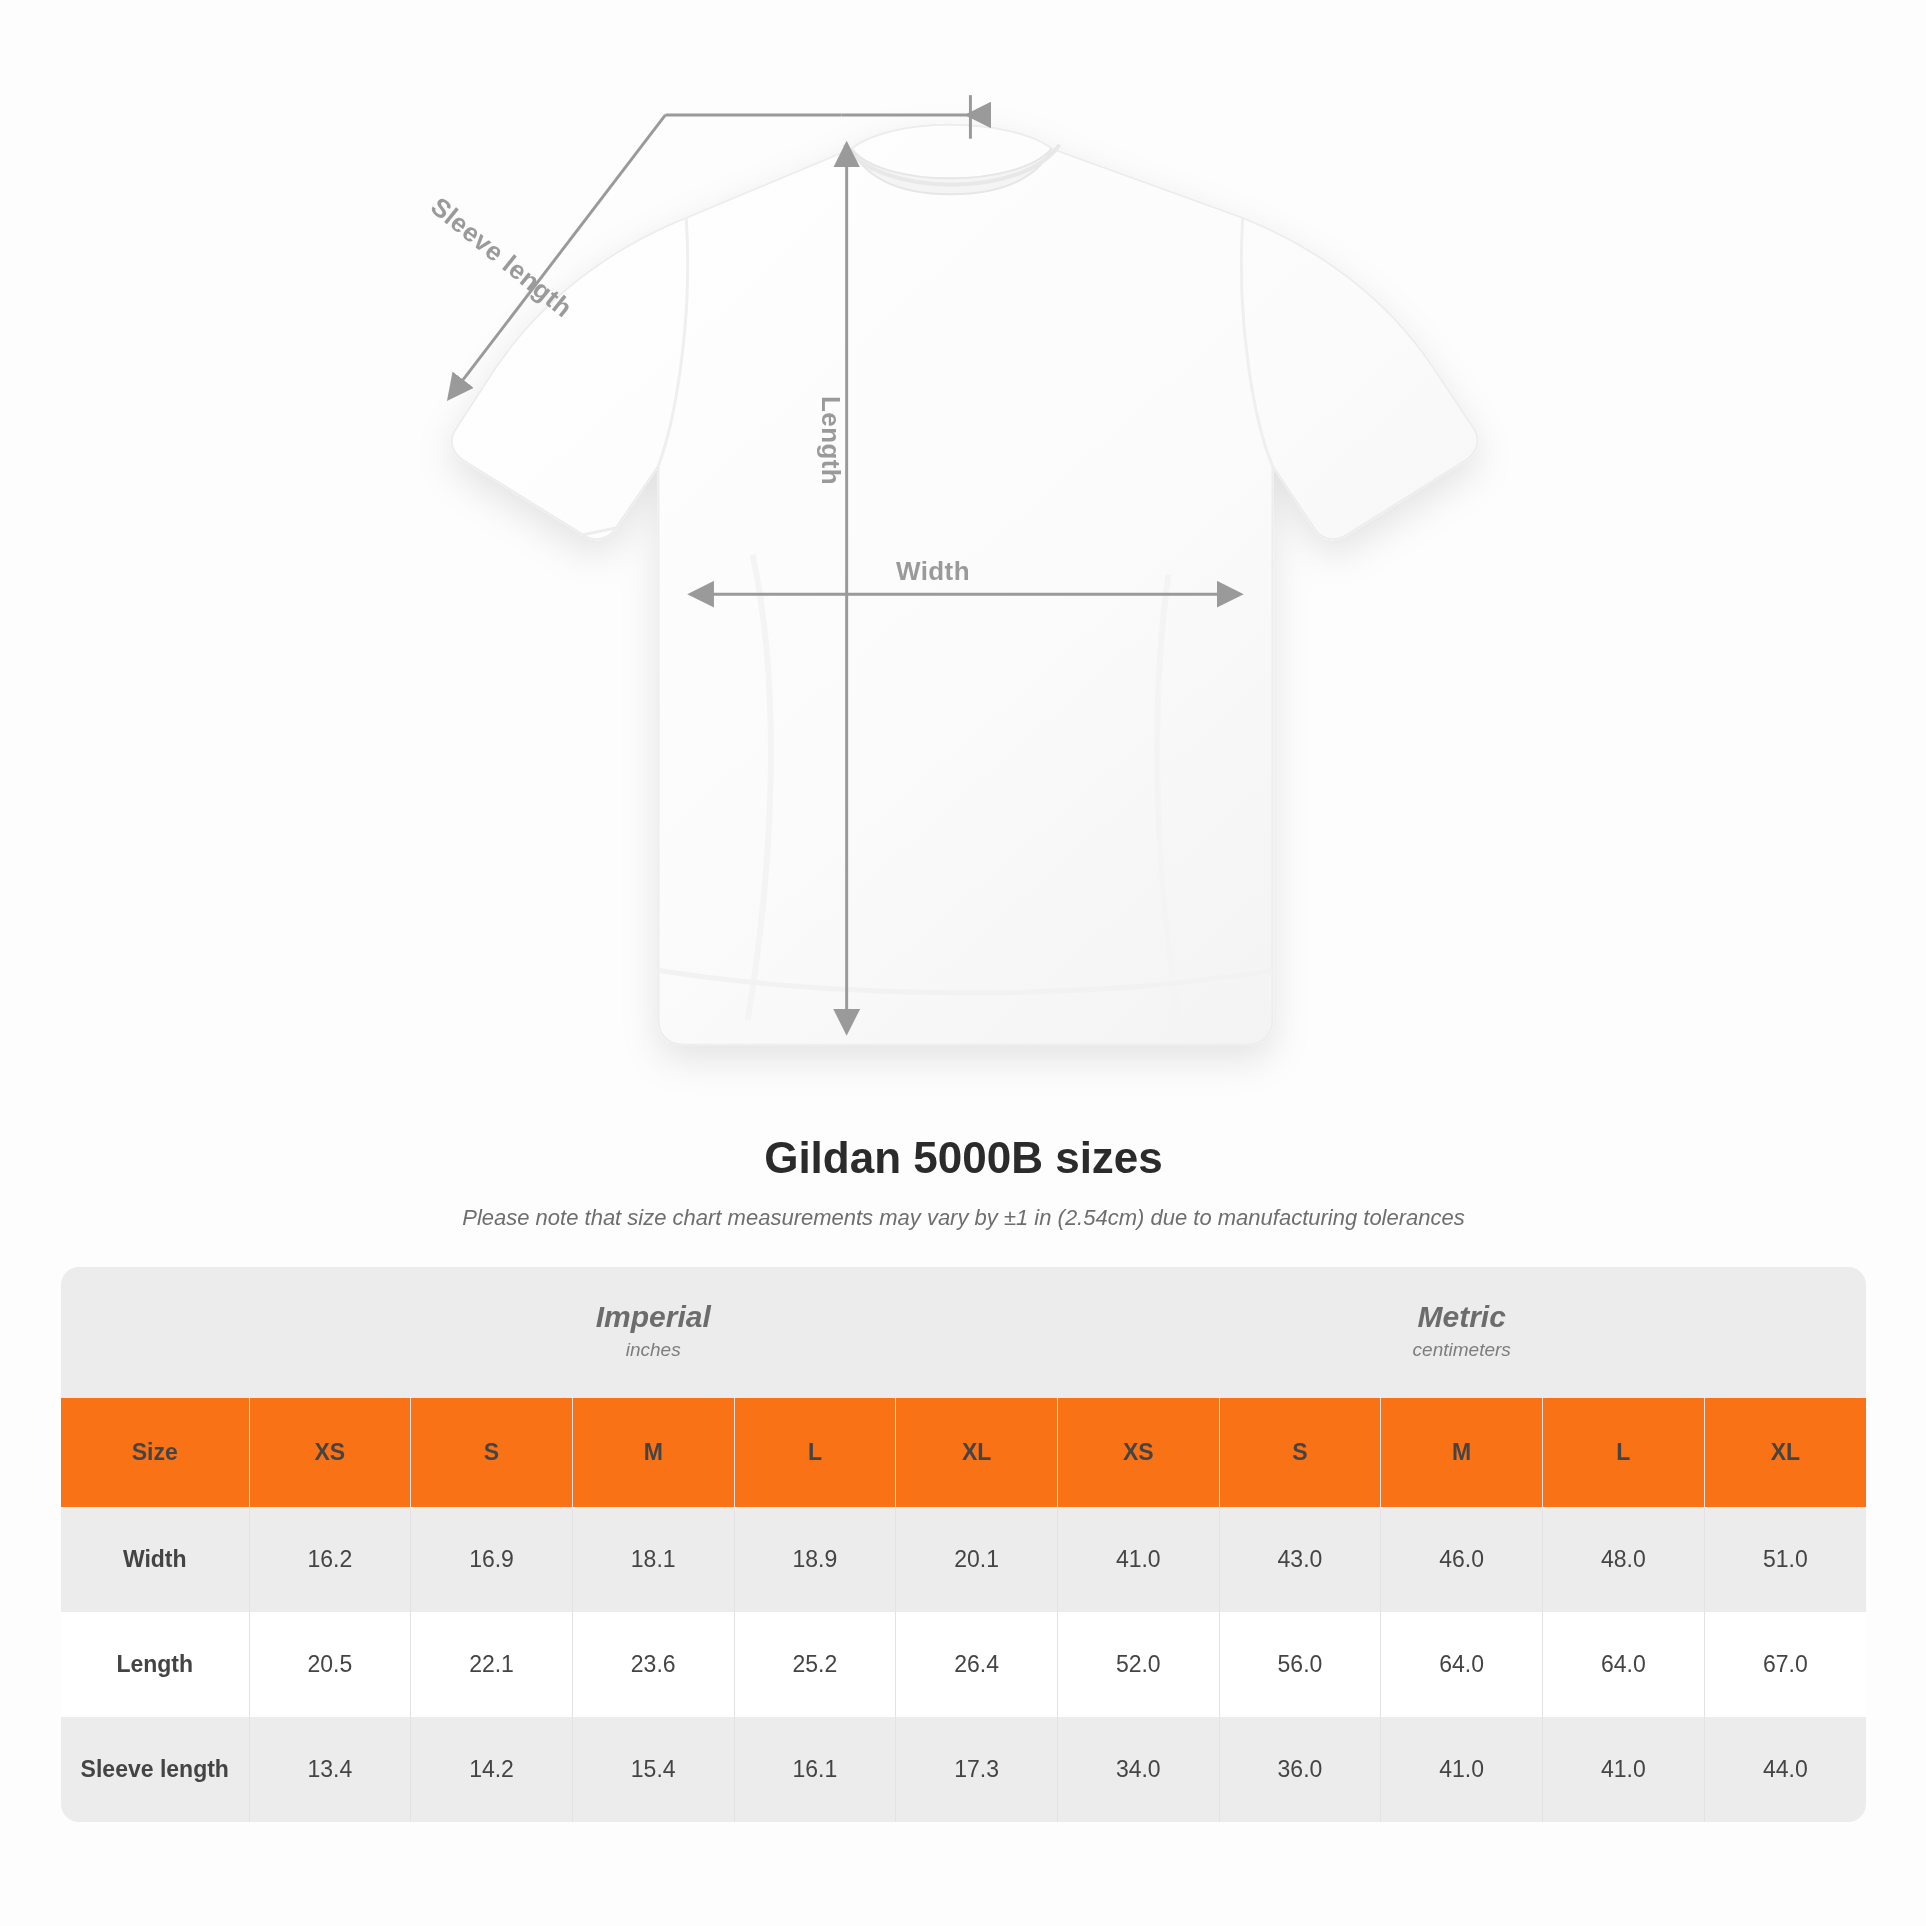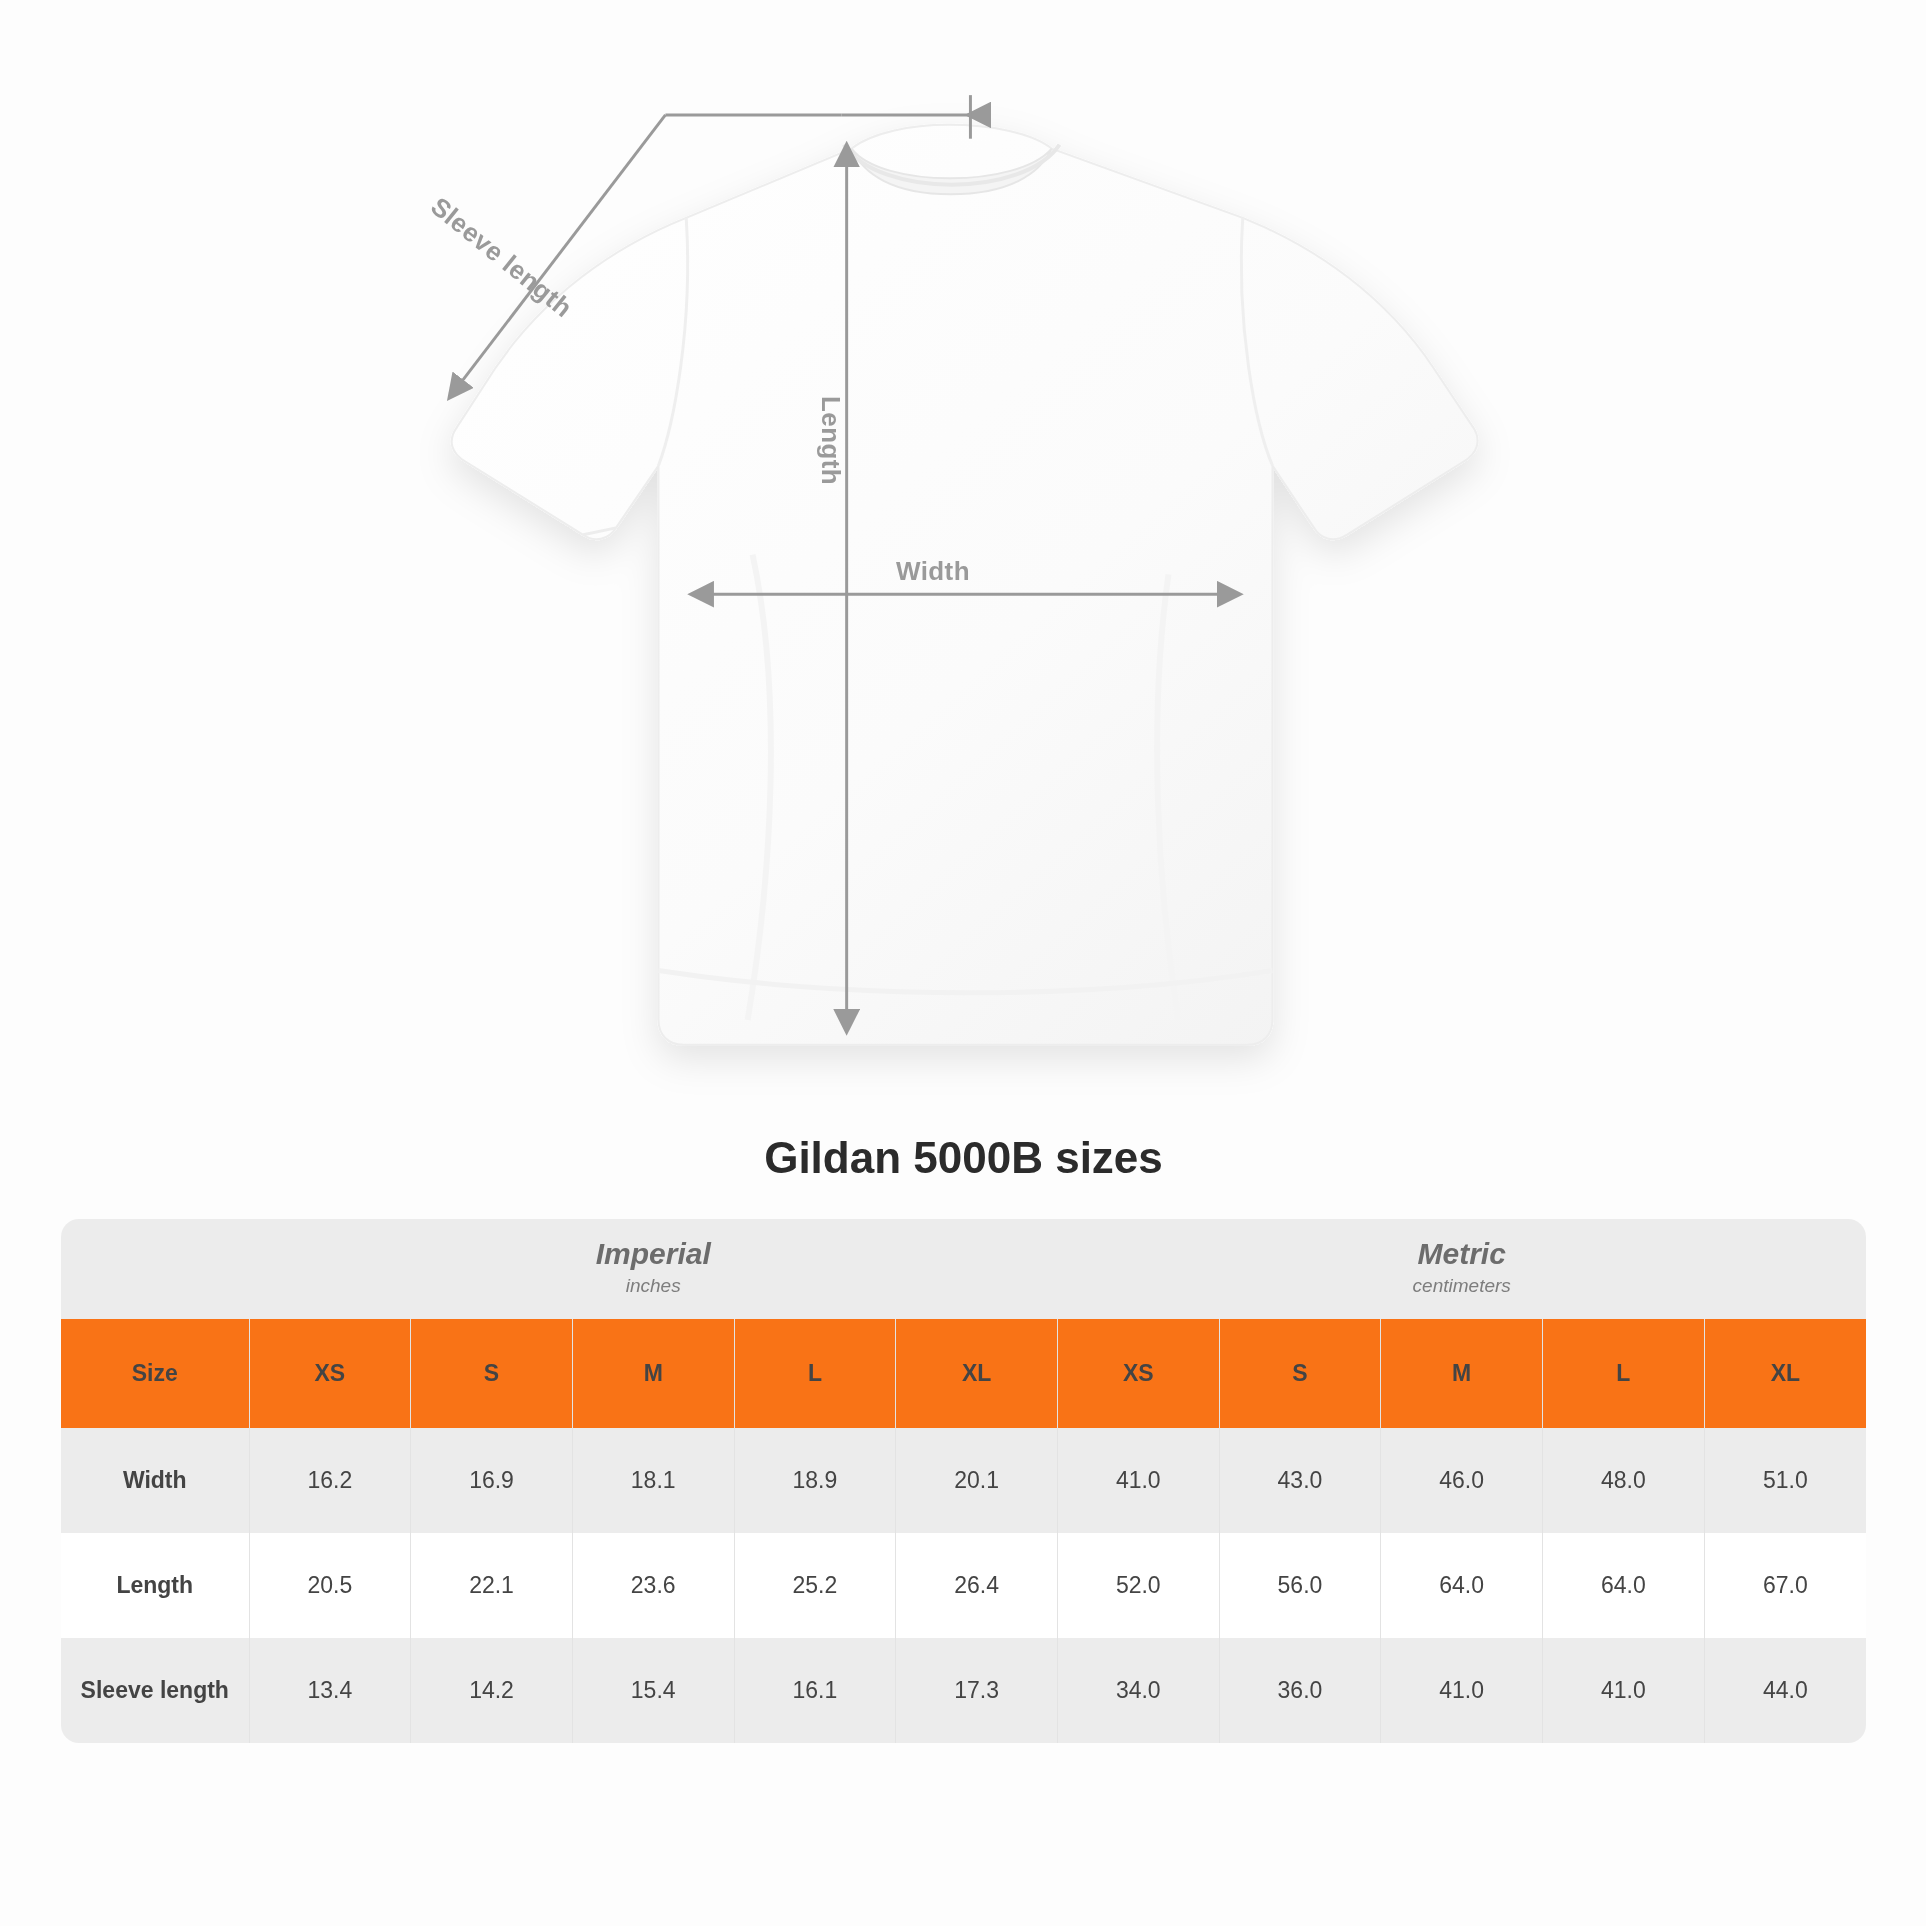--- a/index.html
+++ b/index.html
@@ -90,21 +90,21 @@
   table.size-table td,
   table.size-table th {
     text-align: center;
     vertical-align: middle;
     font-size: 23px;
     color: #444;
     border: none;
   }
   .unit-header td {
     background: #ececec;
-    height: 100px;
+    height: 131px;
     padding: 0;
   }
   .unit-system {
     font-size: 30px;
     font-style: italic;
     font-weight: bold;
     color: #6c6c6c;
     line-height: 1.15;
   }
   .unit-sub {
@@ -218,20 +218,21 @@
       </g>
     </svg>
 
     <div class="dim-label label-width">Width</div>
     <div class="dim-label label-length">Length</div>
     <div class="dim-label label-sleeve">Sleeve length</div>
   </div>
 
   <div class="title-block">
     <h1 class="chart-title">Gildan 5000B sizes</h1>
+    <p class="chart-note">Please note that size chart measurements may vary by ±1 in (2.54cm) due to manufacturing tolerances</p>
   </div>
 
   <div class="table-wrap">
     <table class="size-table">
       <colgroup>
         <col class="c-label">
         <col>
           <col>
           <col>
           <col>

